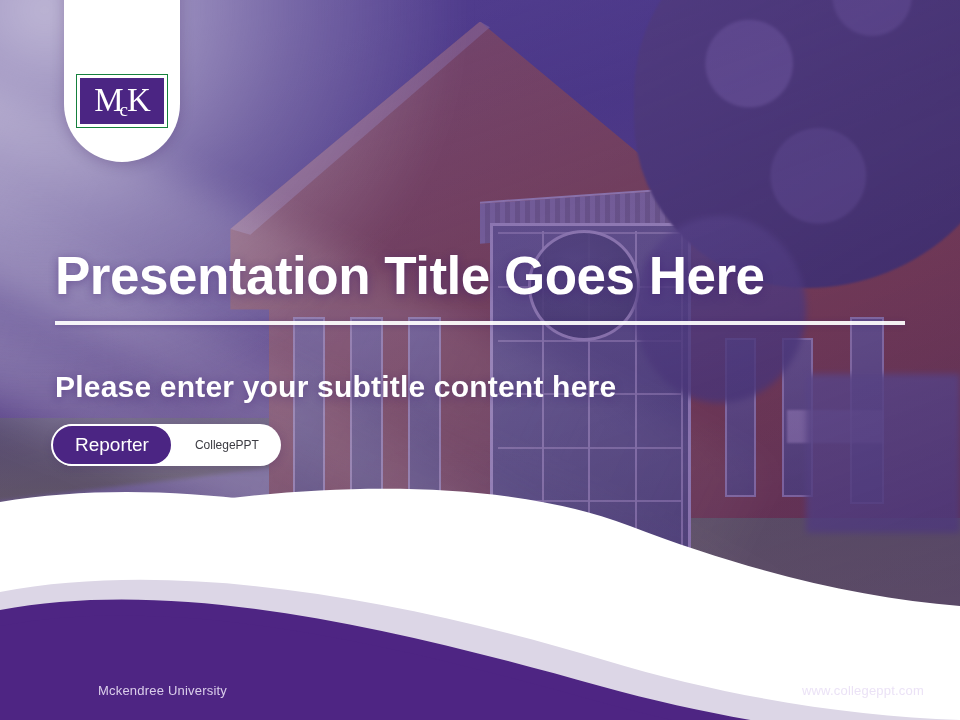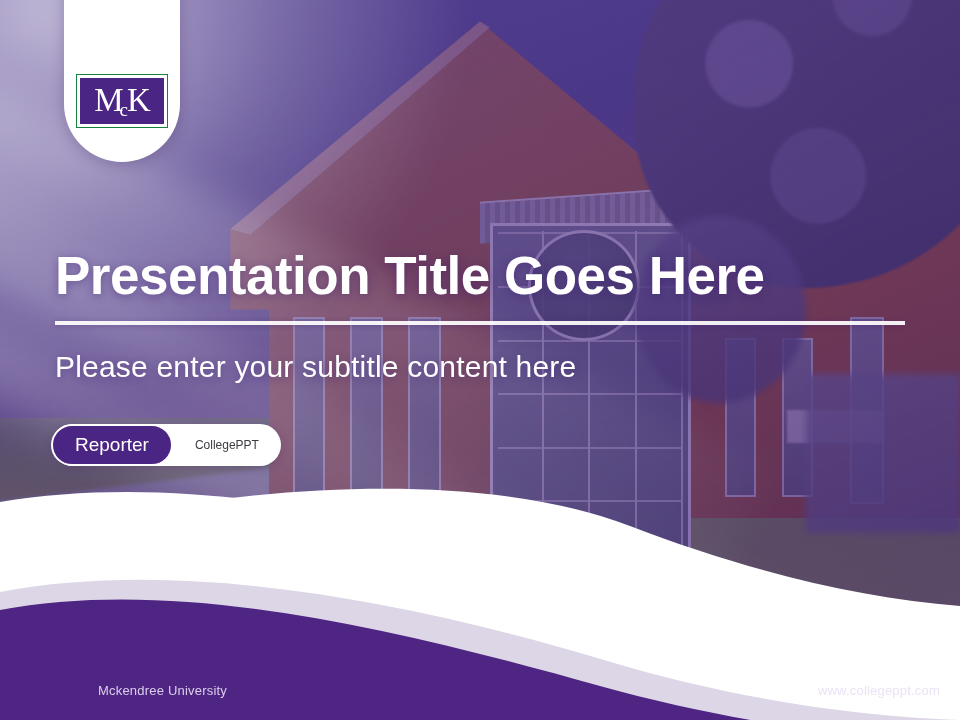--- a/index.html
+++ b/index.html
@@ -262,24 +262,24 @@
   }
   .divider {
     position: absolute;
     left: 55px; top: 321px;
     width: 850px; height: 4px;
     background: rgba(255,255,255,.92);
     box-shadow: 0 1px 5px rgba(70,35,120,.35);
   }
   .subtitle {
     position: absolute;
-    left: 55px; top: 350px;
+    left: 55px; top: 370px;
     color: #fff;
     font-size: 30px;
-    font-weight: normal;
+    font-weight: bold;
     letter-spacing: .2px;
     text-shadow: 0 2px 8px rgba(60,25,110,.4);
     white-space: nowrap;
   }
 
   
   .reporter-pill {
     position: absolute;
     left: 52px; top: 424px;
     height: 42px;
@@ -323,21 +323,21 @@
   .footer-left {
     position: absolute;
     left: 58px; bottom: 22px;
     color: rgba(233,223,245,.9);
     font-size: 13px;
     letter-spacing: .2px;
     margin-left: 40px;
   }
   .footer-right {
     position: absolute;
-    right: 20px; bottom: 22px;
+    right: 36px; bottom: 22px;
     color: rgba(233,223,245,.9);
     font-size: 13px;
     letter-spacing: .2px;
   }
 </style>
 </head>
 <body>
 
 <div id="slide">
 

